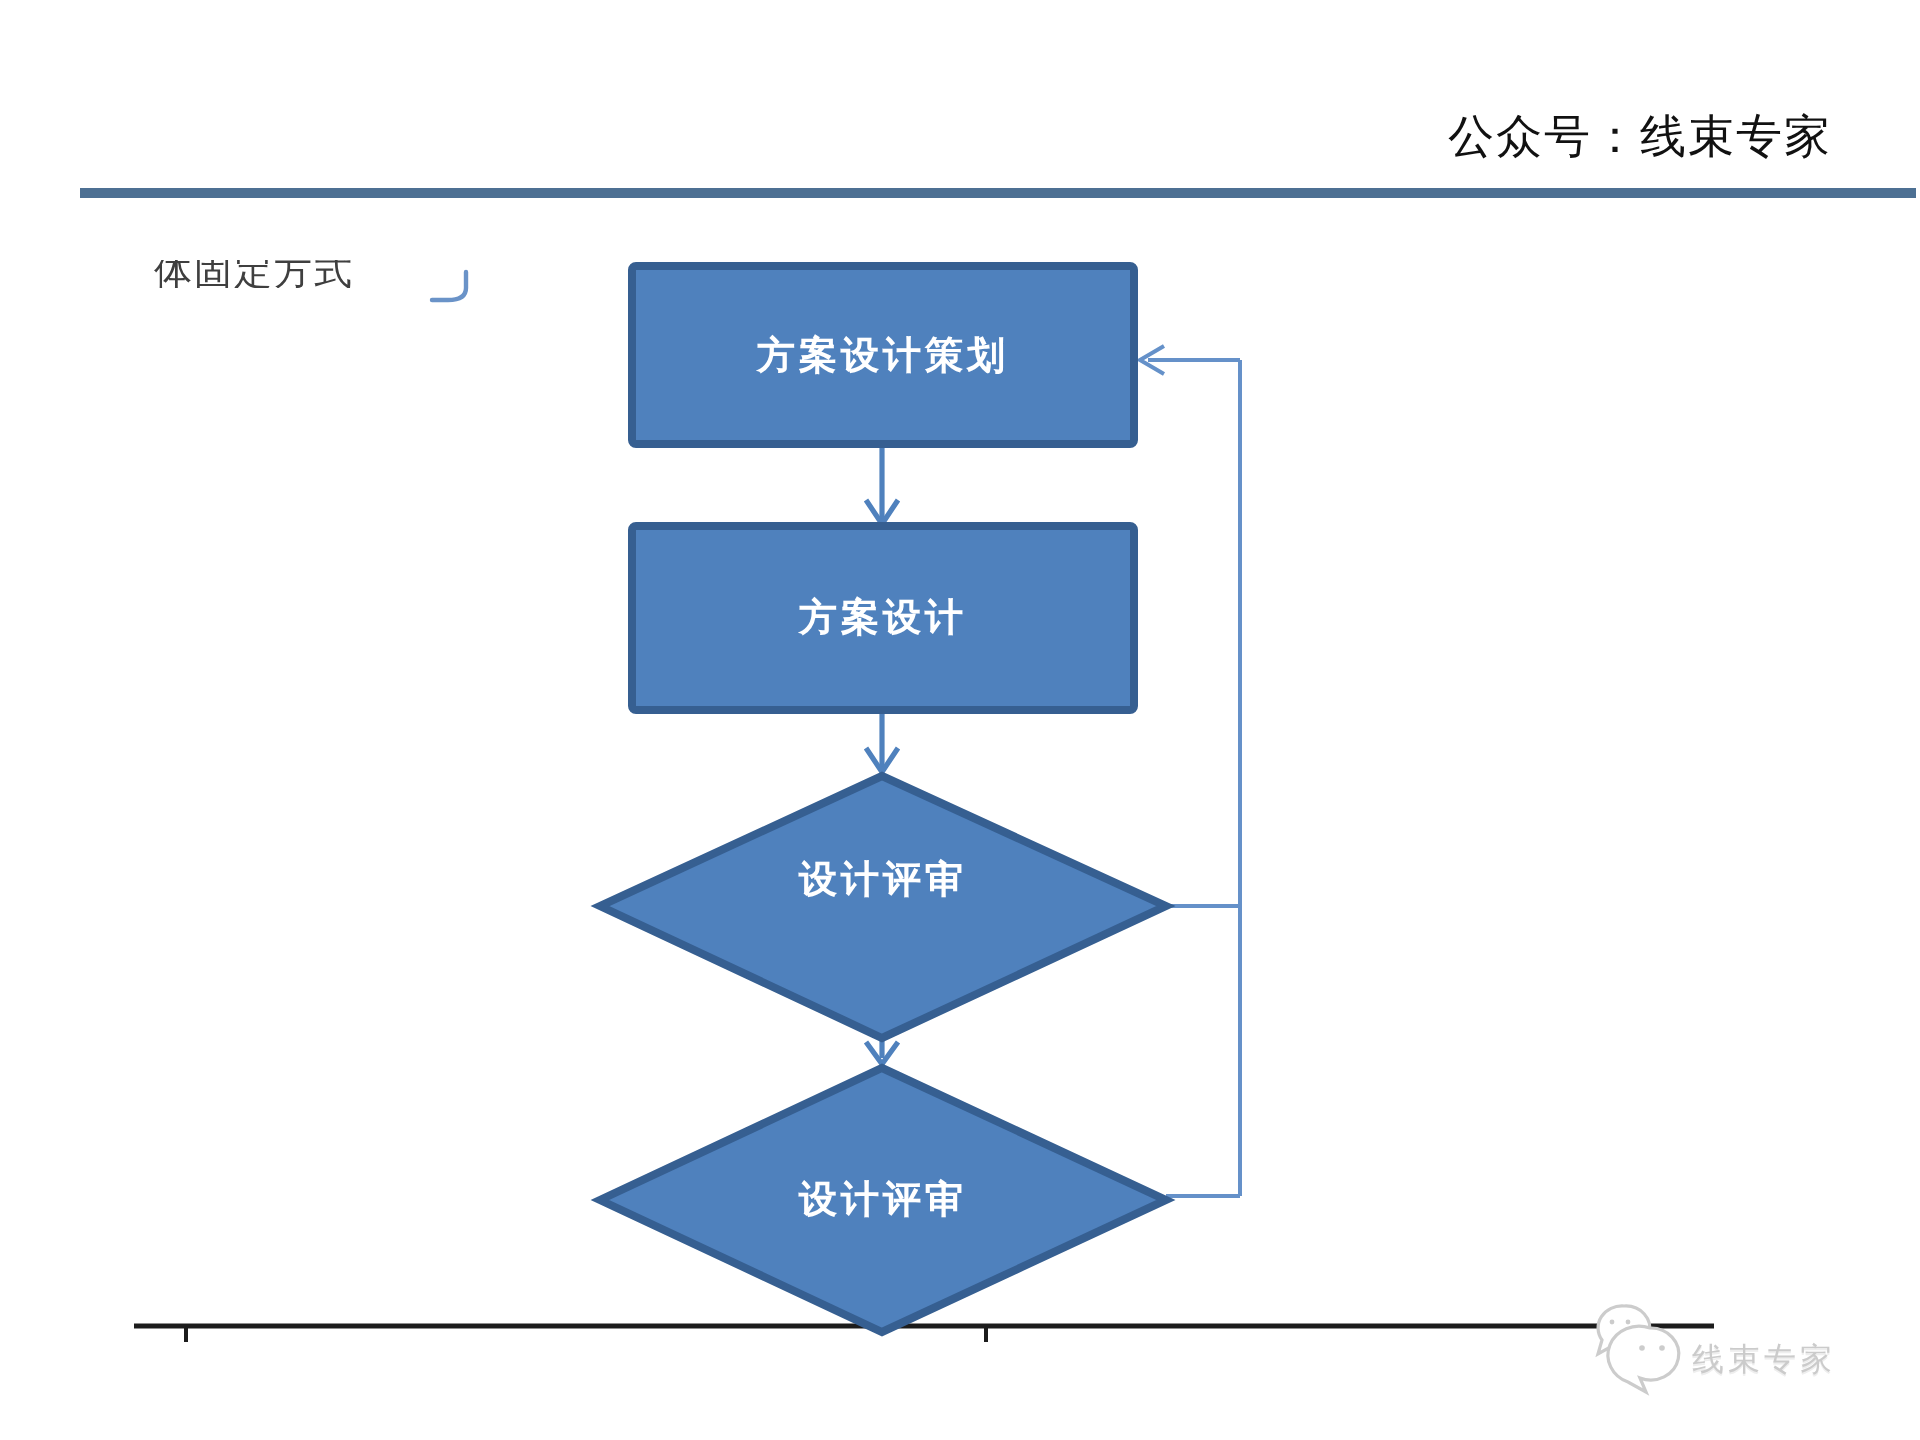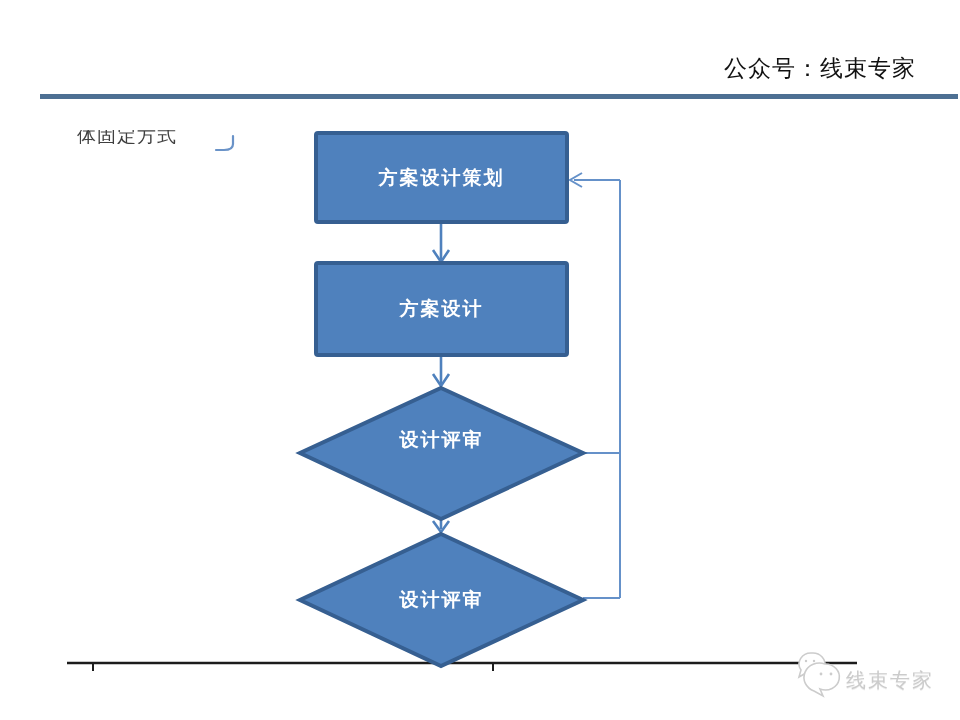--- a/index.html
+++ b/index.html
@@ -51,21 +51,21 @@
   .lbl-design {left:316px;top:263px;width:251px;height:92px;}
   .lbl-review {left:300px;top:374px;width:283px;height:132px;}
   .lbl-confirm{left:300px;top:534px;width:283px;height:132px;}
 
   
   .watermark{
     position:absolute;left:786px;top:648px;width:170px;height:58px;
     display:flex;align-items:center;
   }
   .watermark-text{
-    color:#cbcbcb;font-size:20px;letter-spacing:2px;
+    color:#cbcbcb;font-size:16px;letter-spacing:2px;
     font-family:"DejaVu Sans","Liberation Sans",sans-serif;
     margin-left:4px;margin-top:6px;
     text-shadow:0 1px 0 #eeeeee;
   }
 </style>
 </head>
 <body>
 
 <div class="slide">
 

